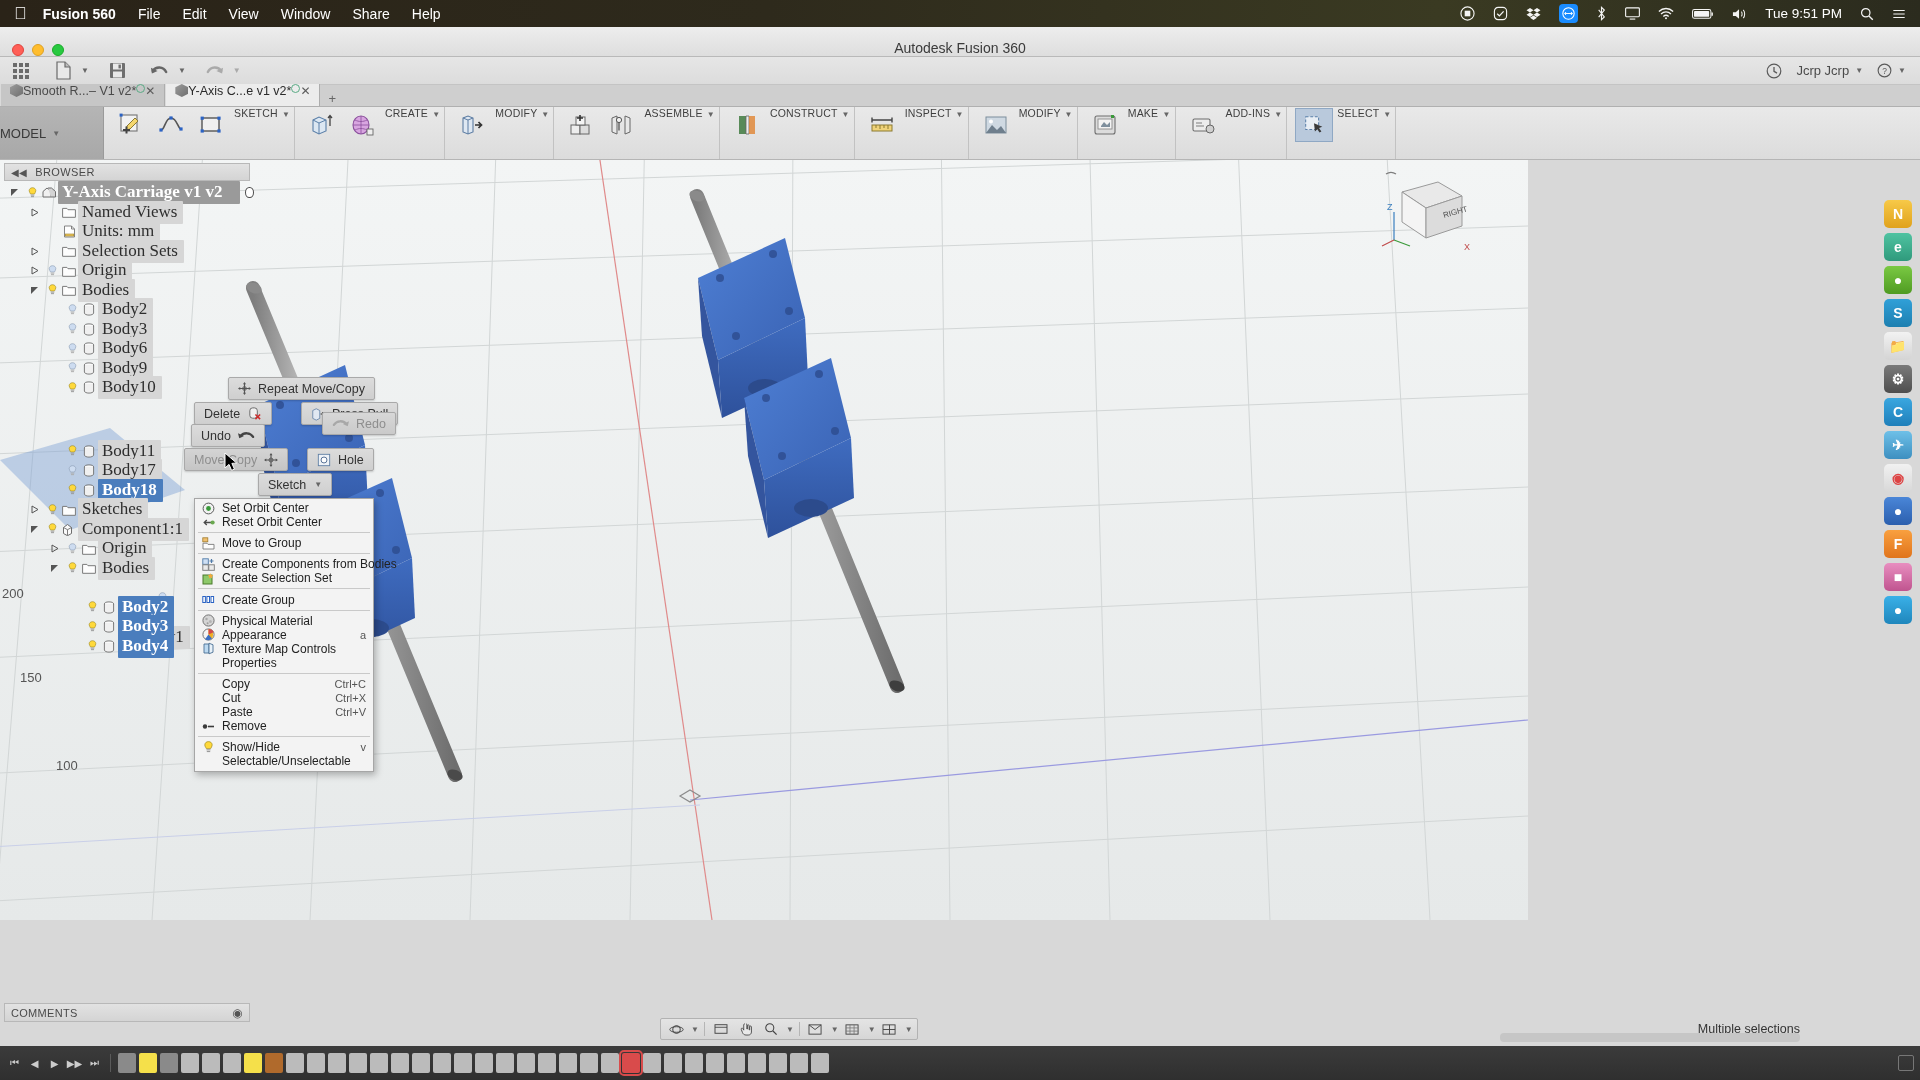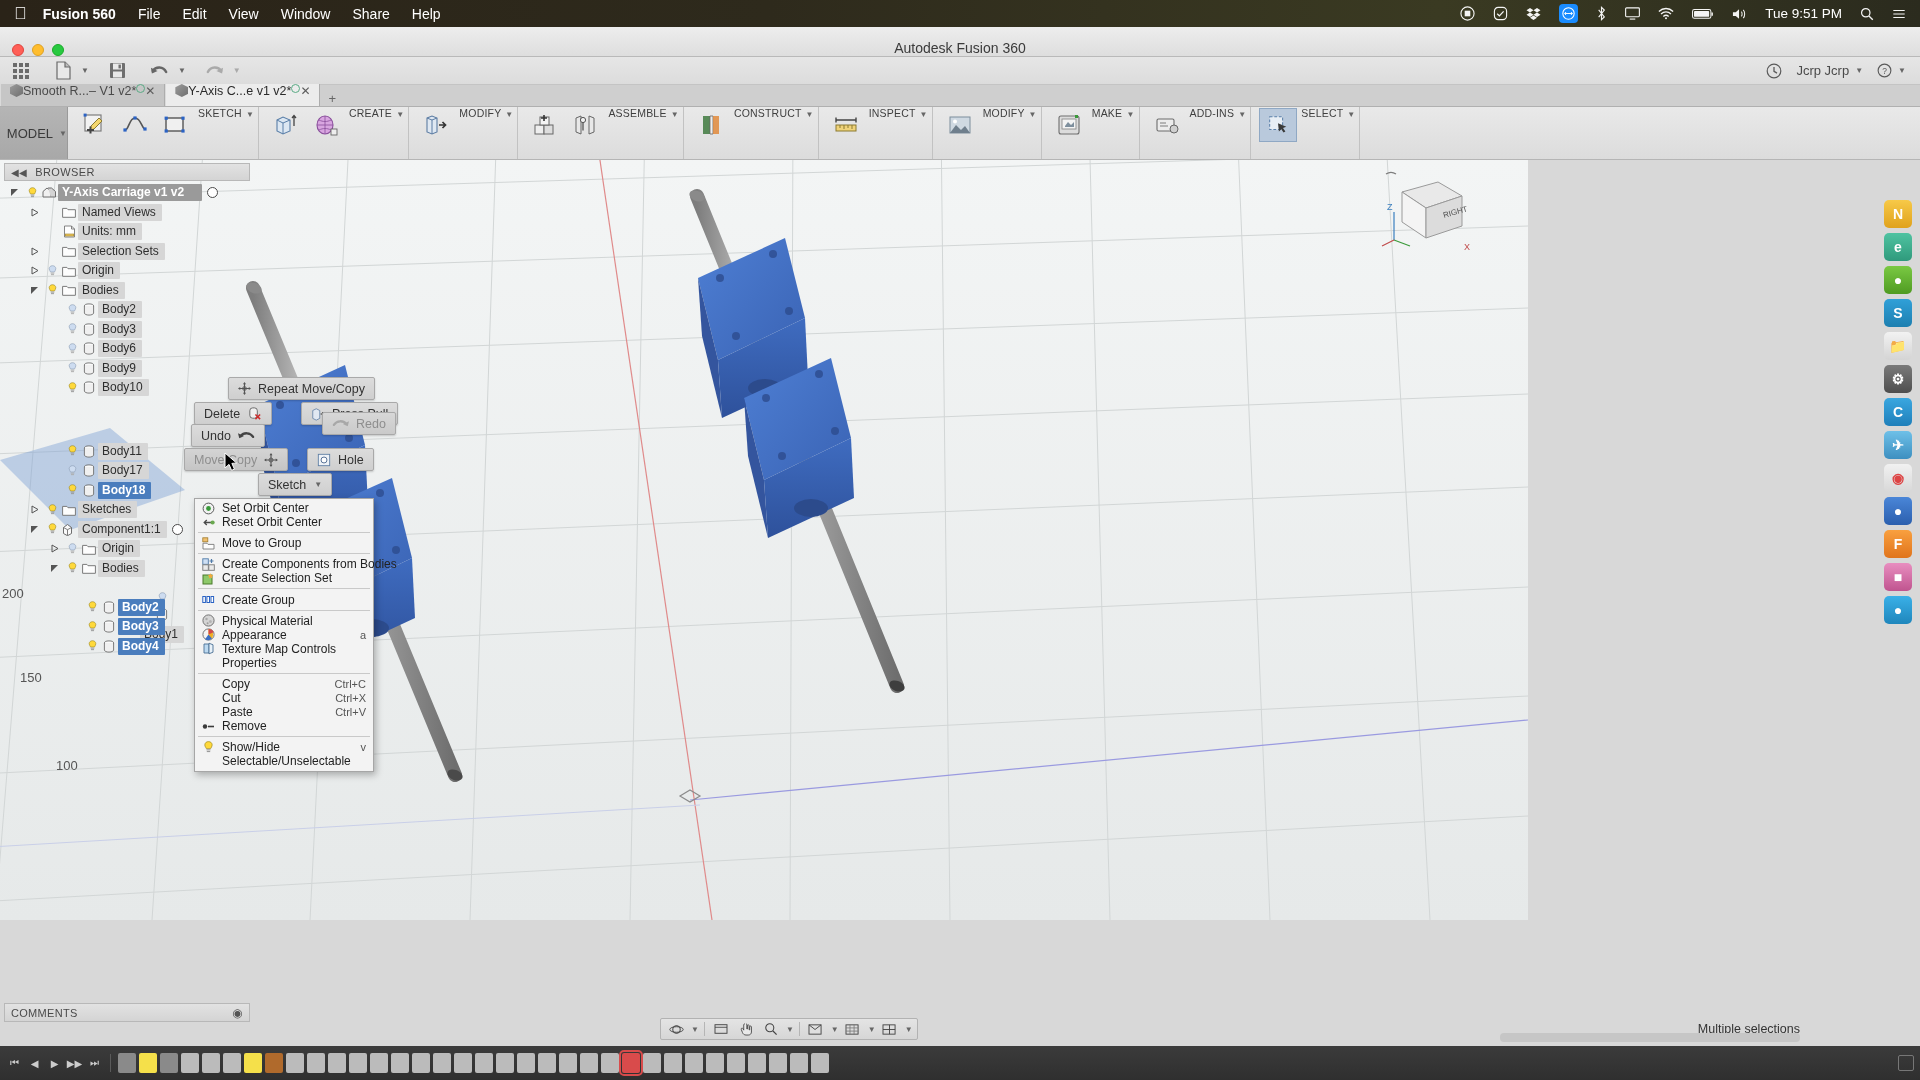--- a/index.html
+++ b/index.html
@@ -71,40 +71,40 @@
   .dtab .x { font-size:12px; color:#5b5b5b; }
   .tabplus { padding:0 8px; color:#666; font-size:13px; }
 
   
   .ribbon {
     position:absolute; left:0; top:107px; width:1920px; height:53px;
     background:linear-gradient(#e9e9e9,#dcdcdc); border-bottom:1px solid #b5b5b5;
     display:flex; align-items:stretch;
   }
   .wsbtn {
-    width:68px; background:linear-gradient(#b5b5b5,#a8a8a8); color:#3a3a3a;
-    display:flex; align-items:center; justify-content:flex-end; gap:5px;
+    width:104px; background:linear-gradient(#b5b5b5,#a8a8a8); color:#3a3a3a;
+    display:flex; align-items:center; justify-content:flex-start; gap:5px;
     font-size:13px; border-right:1px solid #9a9a9a;
   }
   .rgroup { display:flex; flex-direction:row; justify-content:flex-end; border-right:1px solid #c2c2c2; padding:0 4px;}
   .ricons { display:flex; align-items:center; height:36px; gap:2px; padding:0 4px;}
   .rlbl { text-align:center; font-size:10.5px; color:#3f3f3f; padding-bottom:2px; letter-spacing:.2px;}
   .rbtn { width:38px; height:34px; display:flex; align-items:center; justify-content:center; }
   .rbtn.sel { background:#b9c9dc; border:1px solid #8fa8c4; }
   svg { display:block; }
 
   
   .browserhdr {
     position:absolute; left:4px; top:163px; width:246px; height:18px;
     background:linear-gradient(#e2e2e2,#d4d4d4); border:1px solid #b8b8b8;
     display:flex; align-items:center; gap:8px; padding-left:6px;
     font-size:11px; color:#4a4a4a; letter-spacing:.4px;
   }
   .collapse { color:#555; font-size:10px; }
-  .tree { position:absolute; left:4px; top:183px; width:250px; font-size:12px; color:#2e2e2e; }
+  .tree { position:absolute; left:4px; top:183px; width:250px; font-size:17px; color:#2e2e2e;font-family:Liberation Serif, serif; }
   .trow { display:flex; align-items:center; height:19.5px; position:relative; }
   .tarrow { width:14px; text-align:center; color:#3b3b3b; font-size:9px; flex:0 0 14px;}
   .tbulb { width:16px; display:flex; justify-content:center; flex:0 0 16px;}
   .ticonbx { width:18px; display:flex; justify-content:center; flex:0 0 18px;}
   .tlabel { background:#d6d6d6; padding:1px 6px 2px 4px; border-radius:1px; white-space:nowrap; }
   .trow.sel .tlabel { background:#4a7dbd; color:#fff; font-weight:bold;}
   .trow.rootsel .tlabel { background:#9a9a9a; color:#fff; font-weight:bold; padding-right:18px;}
   .bulb { width:9px;height:12px; }
   .radio { width:11px; height:11px; border:1.4px solid #4a4a4a; border-radius:50%; margin-left:5px; background:#fff;}
 

